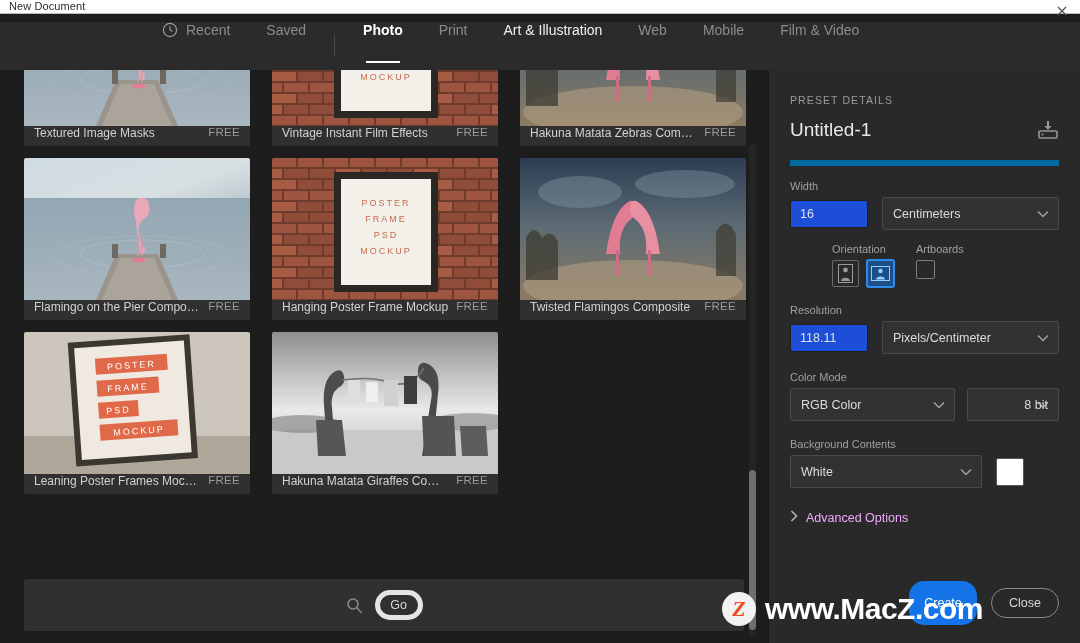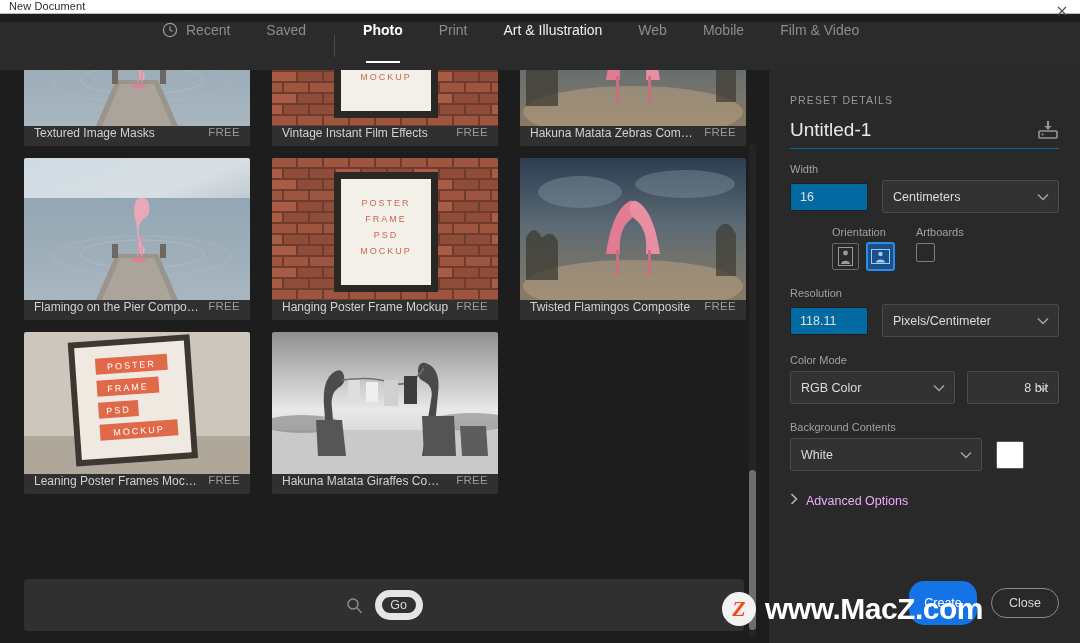--- a/index.html
+++ b/index.html
@@ -87,48 +87,48 @@
     position:absolute; left:24px; bottom:12px; width:720px; height:52px;
     background:#303030; border-radius:3px;
     display:flex; align-items:center; justify-content:center;
   }
   .stock-inner{ display:flex; align-items:center; gap:12px; }
   .stock-search-icon{ display:inline-flex; opacity:.72; }
   .stock-placeholder{
     font-style:italic; color:#a7a7a7; font-size:13.5px; width:278px;
   }
   .go-btn{
-    width:48px; height:30px; border:7px solid #e5e5e5; border-radius:15px;
+    width:48px; height:30px; border:5px solid #e5e5e5; border-radius:15px;
     color:#d8d8d8; font-size:12.5px; display:flex; align-items:center;
     justify-content:center; cursor:pointer; background:transparent;
   }
 
   
   .panel{
     position:absolute; right:0; top:70px; width:312px; height:573px;
     background:#292929; border-left:1px solid #1a1a1a; padding:24px 21px 0 21px;
   }
   .panel-heading{
     font-size:10.5px; letter-spacing:1.1px; color:#9a9a9a; text-transform:uppercase;
   }
   .preset-name-row{
     display:flex; align-items:center; justify-content:space-between;
-    margin-top:13px; padding-bottom:7px; border-bottom:1px solid #0369a1;gap:25px;
+    margin-top:13px; padding-bottom:19px; border-bottom:6px solid #0369a1;gap:25px;
   }
   .preset-name{
     font-size:19px; color:#e8e8e8; background:transparent; border:none; outline:none;
     width:220px; font-family:"Liberation Sans", sans-serif;
   }
   .save-preset-icon{ cursor:pointer; opacity:.72; display:inline-flex; }
 
   .field-label{ font-size:11px; color:#a0a0a0; margin-bottom:5px; display:block; }
   .row2{ display:flex; margin-top:13px; }
 
   .num-input{
-    width:78px; height:28px; background:#0369a1; border:1px solid #1e1e1e;
+    width:78px; height:28px; background:#1d4ed8; border:1px solid #1e1e1e;
     border-radius:2px; color:#e2e2e2; font-size:12.5px; padding:0 9px;
     outline:none; font-family:"Liberation Sans", sans-serif;
   }
 
   .select{
     position:relative; height:33px; background:#323232; border:1px solid #4a4a4a;
     border-radius:2px; display:flex; align-items:center; padding:0 10px;
     color:#dcdcdc; font-size:12.5px; cursor:pointer;
   }
   .select .chev{ position:absolute; right:9px; top:50%; transform:translateY(-50%); opacity:.75; }

